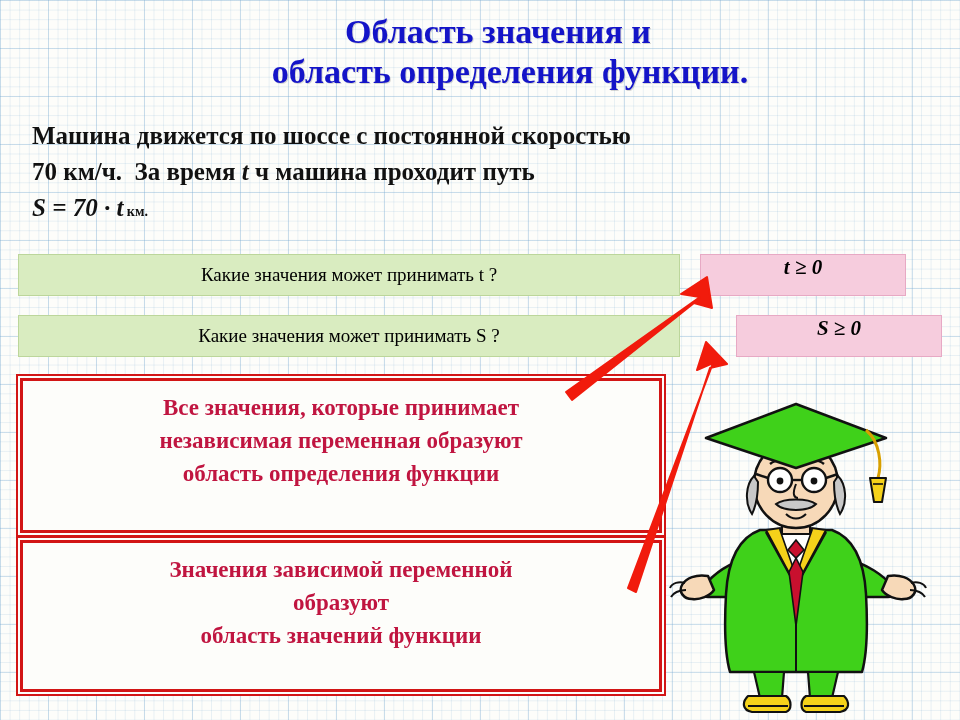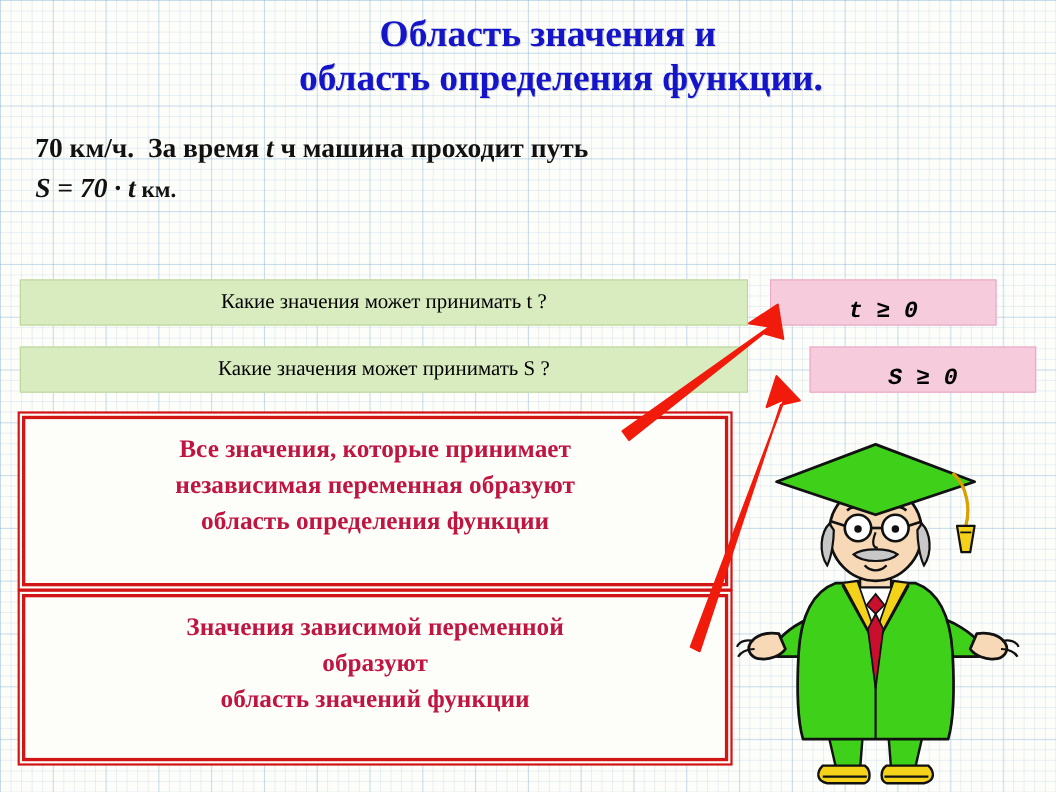--- a/index.html
+++ b/index.html
@@ -52,21 +52,21 @@
     left: 32px;
     width: 900px;
     color: #111111;
     font-family: "Liberation Serif", serif;
     font-weight: bold;
     font-size: 25px;
     line-height: 36px;
   }
   #problem .ln { display: block; white-space: pre; }
   .ital { font-style: italic; }
-  .small { font-size: 21px; }
+  .small { font-size: 14px; }
 
   
   .qbox {
     position: absolute;
     background: #d9ecc0;
     border: 1px solid #bcd69b;
     display: flex;
     align-items: center;
     justify-content: center;
     color: #000000;
@@ -75,24 +75,24 @@
     font-size: 19px;
   }
   #qbox1 { left: 18px; top: 254px; width: 660px; height: 40px; }
   #qbox2 { left: 18px; top: 315px; width: 660px; height: 40px; }
 
   .abox {
     position: absolute;
     background: #f6ccdd;
     border: 1px solid #e7a9c4;
     display: flex;
-    align-items: flex-end;
+    align-items: flex-start;
     justify-content: center;
     color: #000000;
-    font-family: Liberation Mono, monospace;
+    font-family: Liberation Serif, serif;
     font-weight: bold;
     font-style: italic;
     font-size: 21px;
   }
   #abox1 { left: 700px; top: 254px; width: 204px; height: 40px; }
   #abox2 { left: 736px; top: 315px; width: 204px; height: 40px; }
 
   
   .defbox {
     position: absolute;
@@ -133,20 +133,21 @@
 <body>
 
 <div id="slide">
 
   <div id="title">
     <span class="l1">Область значения и</span>
     <span class="l2">область определения функции.</span>
   </div>
 
   <div id="problem">
+    <span class="ln">Машина движется по шоссе с постоянной скоростью</span>
     <span class="ln"><span>70 км/ч.  За время </span><span class="ital">t</span><span> ч машина проходит путь</span></span>
     <span class="ln"><span class="ital">S = 70 </span><span class="ital">·</span><span class="ital"> t</span><span class="small"> км.</span></span>
   </div>
 
   <div class="qbox" id="qbox1">
     <span>Какие значения может принимать  t ?</span>
   </div>
   <div class="qbox" id="qbox2">
     <span>Какие значения может принимать  S ?</span>
   </div>

